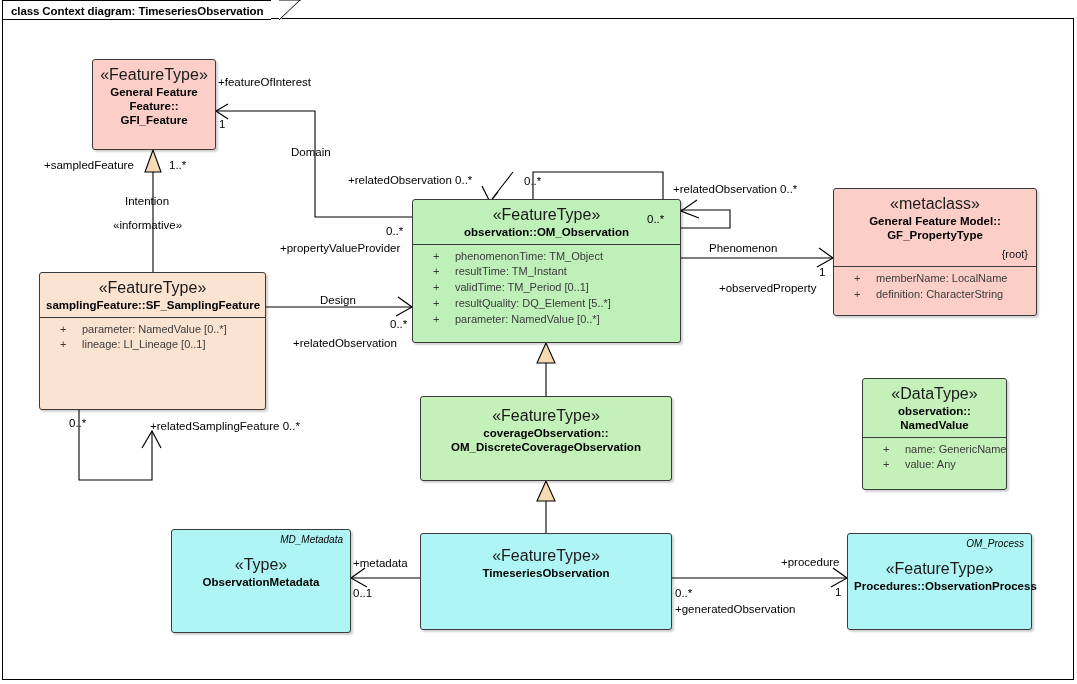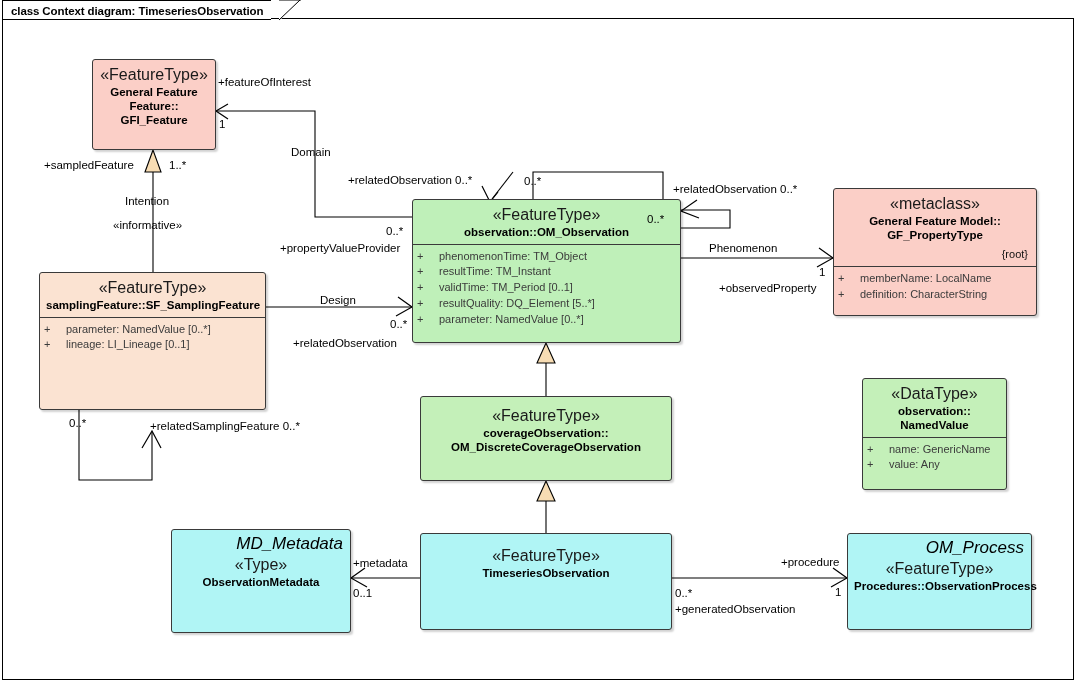--- a/index.html
+++ b/index.html
@@ -108,26 +108,26 @@
     color: #111;
     text-align: right;
     display: block;
     padding-right: 2px;
     margin-top: 6px;
   }
   .corner-tag {
     position: absolute;
     right: 7px;
     top: 4px;
-    font-size: 17px;
+    font-size: 10px;
     font-style: italic;
     color: #000000;
   }
   .attrs {
-    padding: 4px 4px 4px 4px;
+    padding: 4px 4px 4px 20px;
   }
   .attr {
     font-size: 11px;
     color: #3b3b3b;
     line-height: 1.45;
     white-space: nowrap;
   }
   .attr .vis {
     display: inline-block;
     width: 22px;

